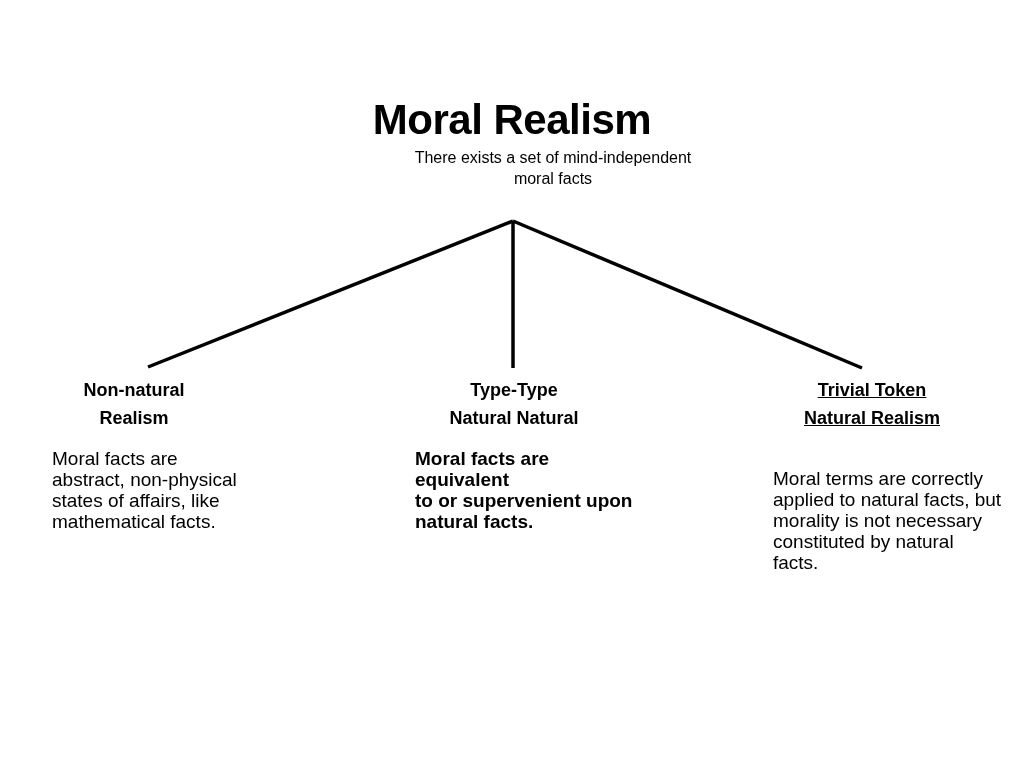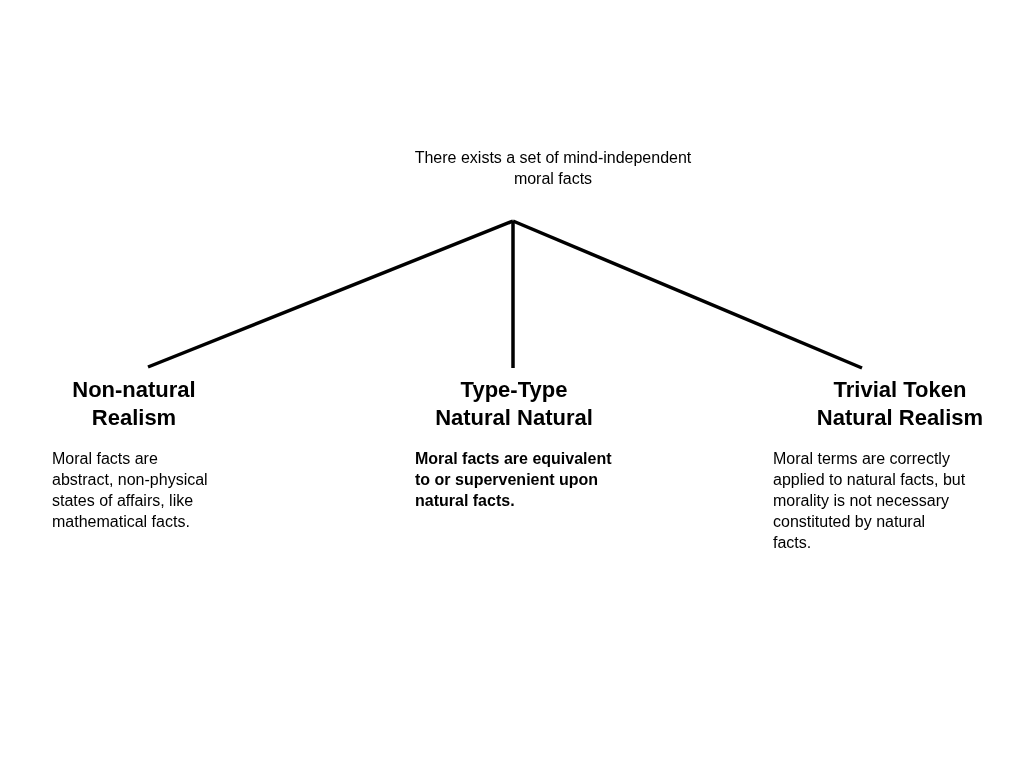--- a/index.html
+++ b/index.html
@@ -42,45 +42,46 @@
   #connector-svg {
     position: absolute;
     top: 0;
     left: 0;
   }
   .branch-heading {
     position: absolute;
     top: 376px;
     width: 240px;
     text-align: center;
-    font-size: 22px;
+    font-size: 18px;
     line-height: 28px;
     font-weight: bold;
   }
   #branch-heading-0 { left: 14px; }
   #branch-heading-1 { left: 394px; }
-  #branch-heading-2 { left: 780px; }
+  #branch-heading-2 { left: 752px; text-decoration: underline; }
 
   .branch-body {
     position: absolute;
     top: 448px;
     width: 230px;
     text-align: left;
-    font-size: 16px;
+    font-size: 19px;
     line-height: 21px;
   }
   #branch-body-0 { left: 52px; }
   #branch-body-1 { left: 415px; font-weight: bold; }
-  #branch-body-2 { left: 773px; }
+  #branch-body-2 { left: 773px; margin-top: 20px; }
 </style>
 </head>
 <body>
 
 <div id="canvas">
 
+  <div id="title">Moral Realism</div>
 
   <div id="subtitle" class="pre">There exists a set of mind-independent
 moral facts</div>
 
   <svg id="connector-svg" width="1024" height="768">
       <line x1="513" y1="221" x2="148" y2="367" stroke="#000000" stroke-width="3.5" stroke-linecap="butt"></line>
       <line x1="513" y1="221" x2="513" y2="368" stroke="#000000" stroke-width="3.5" stroke-linecap="butt"></line>
       <line x1="513" y1="221" x2="862" y2="368" stroke="#000000" stroke-width="3.5" stroke-linecap="butt"></line>
     </svg>
 

